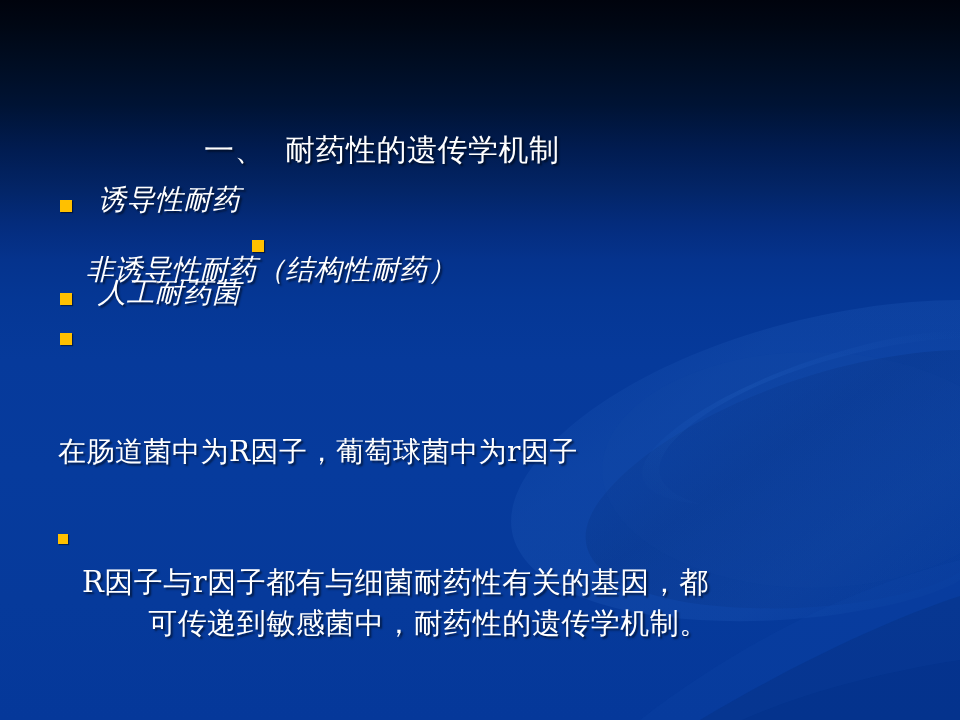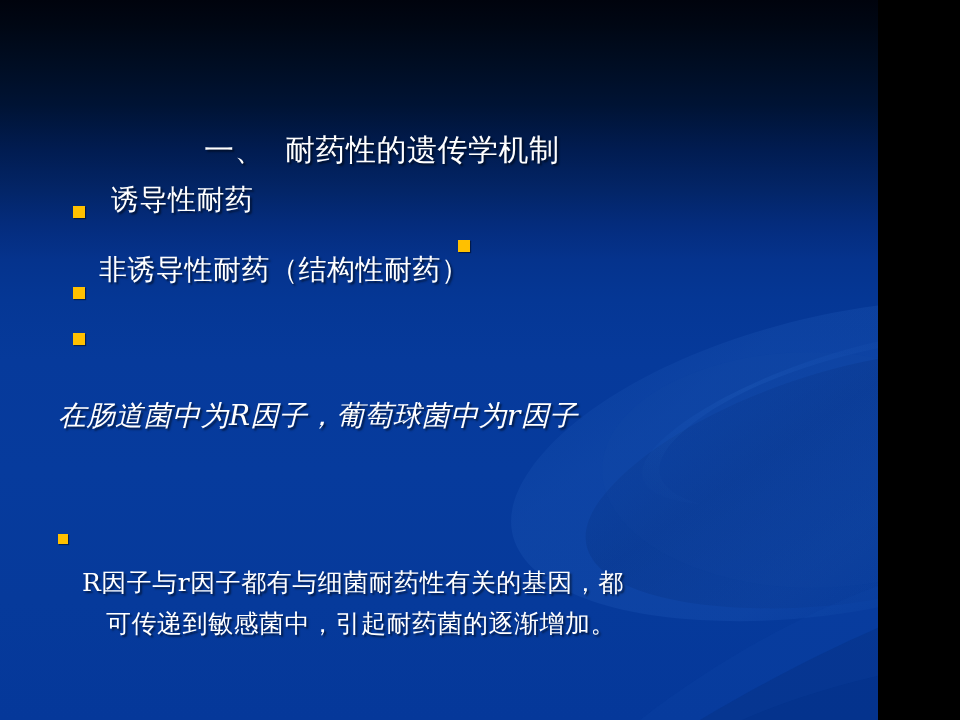--- a/index.html
+++ b/index.html
@@ -3,21 +3,21 @@
 <meta charset="utf-8">
 <title>Slide</title>
 <style>
   html, body {
     margin: 0;
     padding: 0;
     background: #000;
   }
   #slide {
     position: relative;
-    width: 878px;
+    width: 960px;
     height: 720px;
     overflow: hidden;
     font-family: "DejaVu Sans", "Liberation Sans", sans-serif;
     
     background: linear-gradient(
         to bottom,
         #00030d 0px,
         #000714 26px,
         #000d22 62px,
         #001334 105px,
@@ -61,23 +61,24 @@
   .title {
     position: absolute;
     left: 204px;
     top: 131px;
     font-size: 30px;
     line-height: 38px;
   }
 
   .bullet-row {
     position: absolute;
-    left: 73px;
+    left: 60px;
     display: flex;
-    align-items: flex-end;
+    align-items: center;
+    font-style: italic;
   }
 
   .marker {
     width: 12px;
     height: 12px;
     background: #ffc000;
     flex: 0 0 auto;
     margin-top: 12px;
     margin-right: 0px;
     box-shadow: 1px 1px 1px rgba(0,0,0,0.45);
@@ -108,24 +109,25 @@
   
   .para-row {
     position: absolute;
     left: 58px;
     top: 521px;
     display: flex;
     align-items: flex-start;
     width: 845px;
   }
   .para-text {
-    font-size: 25px;
+    font-size: 29px;
     line-height: 41px;
     margin-left: 14px;
     white-space: pre-line;
+    text-align: right;
   }
   .para-text .l2 { display: block; margin-left: 24px; }
 </style>
 </head>
 <body>
 
 <div id="slide">
 
   <svg class="deco" viewBox="0 0 960 720" preserveAspectRatio="none" aria-hidden="true">
     <defs>
@@ -167,31 +169,32 @@
       <span class="cn row-text">诱导性耐药</span>
     </div>
 
     <div class="bullet-row" style="top:228px;flex-direction:column;">
       <span class="marker"></span>
       <span class="cn row-text">非诱导性耐药（结构性耐药）</span>
     </div>
 
     <div class="bullet-row" style="top:275px;">
       <span class="marker"></span>
+      <span class="cn row-text">人工耐药菌</span>
     </div>
 
     <div class="bullet-row" style="top:321px;">
       <span class="marker"></span>
     </div>
 
 
-    <div class="cn plain-line" style="top:398px;font-style:italic;">在肠道菌中为R因子，葡萄球菌中为r因子</div>
+    <div class="cn plain-line" style="top:434px;">在肠道菌中为R因子，葡萄球菌中为r因子</div>
 
     <div class="para-row">
       <span class="marker small"></span>
       <span class="cn para-text">
         <span>R因子与r因子都有与细菌耐药性有关的基因，都</span>
-        <span class="l2">可传递到敏感菌中，引起耐药菌的逐渐增加。</span>
+        <span class="l2">可传递到敏感菌中，耐药性的遗传学机制。</span>
       </span>
     </div>
 
   </div>
 </div>
 
 </body></html>

